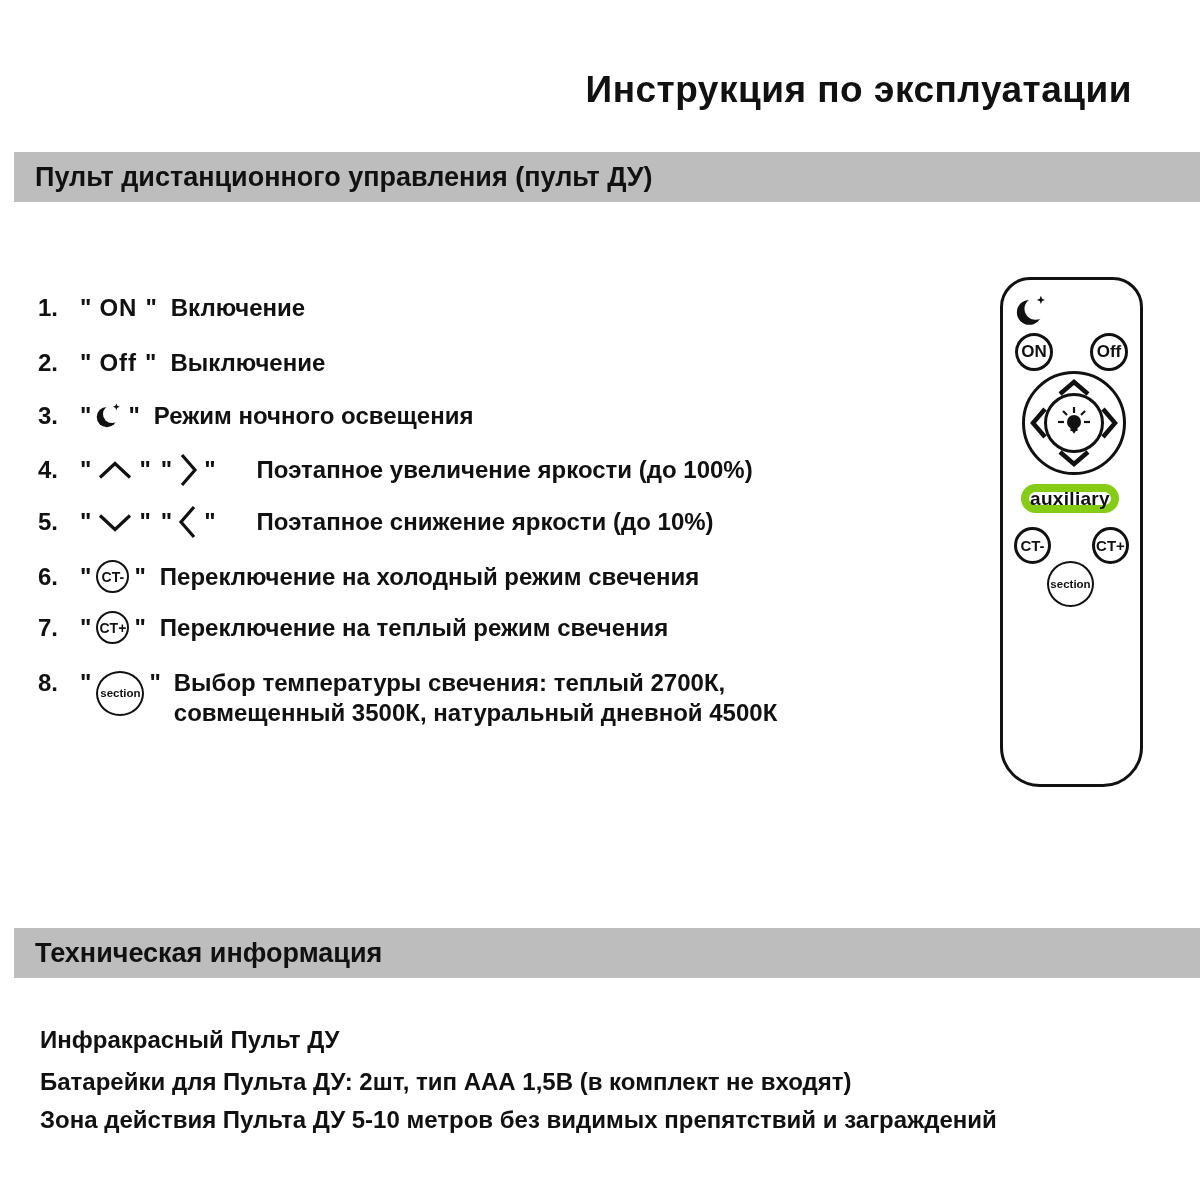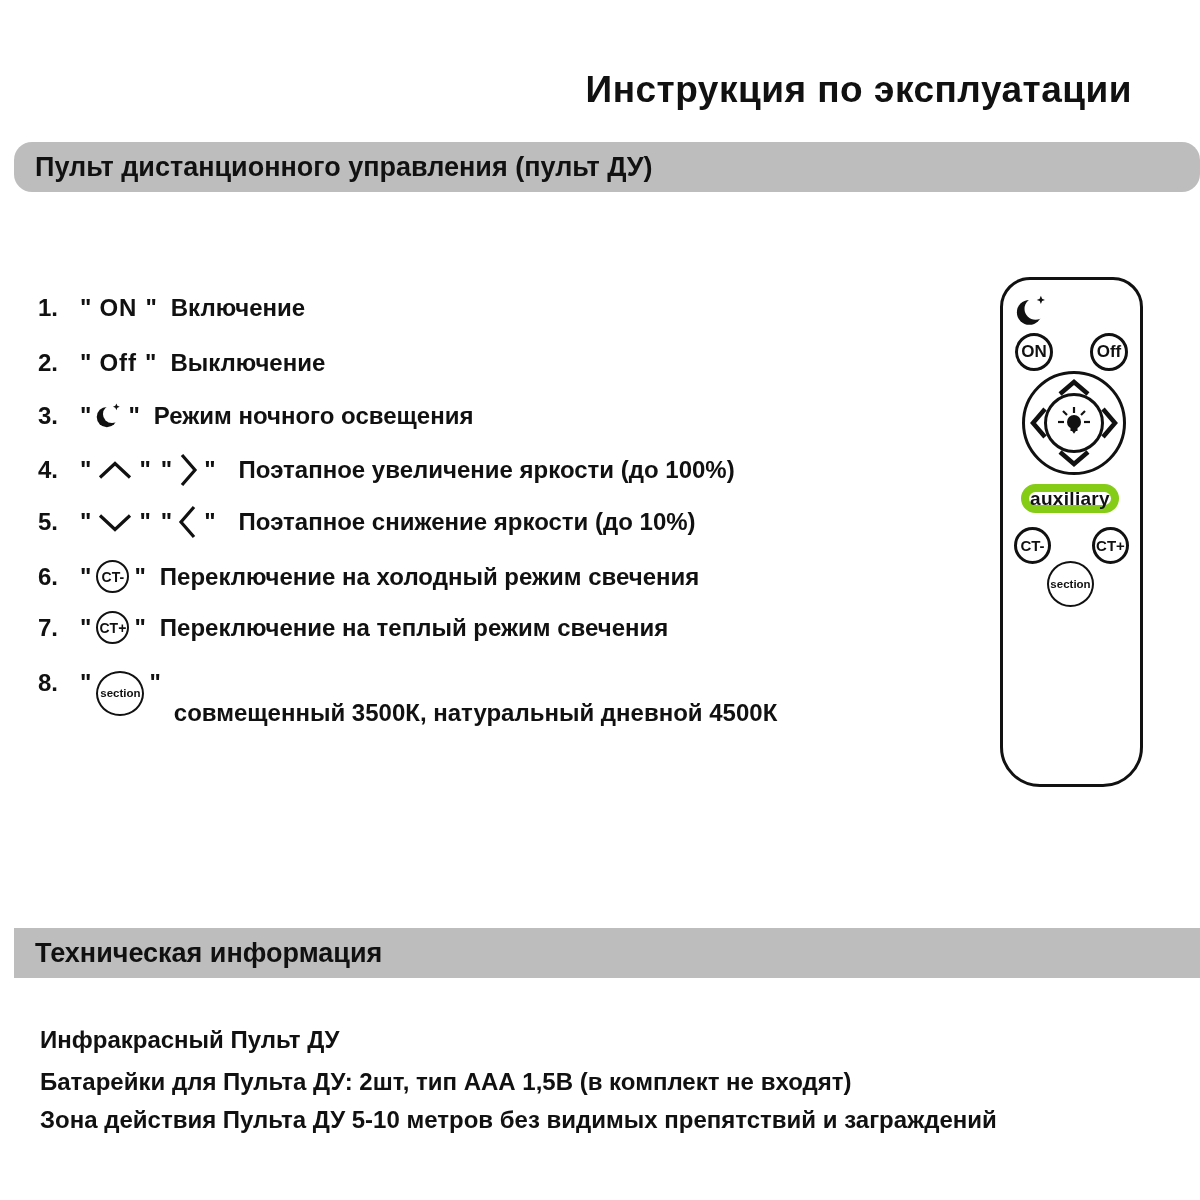--- a/index.html
+++ b/index.html
@@ -18,42 +18,42 @@
     text-align: right; font-size: 37px; line-height: 38px;
     letter-spacing: 0.5px;
   }
 
   .band {
     position: absolute; left: 14px; width: 1186px; height: 50px;
     background: var(--band-bg, #bdbdbd);
     display: flex; align-items: center;
     padding-left: 21px; font-size: 27px;
   }
-  .band1 { top: 142px; border-radius: 18px; }
+  .band1 { top: 152px; }
   .band2 { top: 928px; }
 
   .item {
     position: absolute; left: 38px;
     display: flex; align-items: center;
     font-size: 24px; line-height: 24px; white-space: nowrap;
   }
   .i1 { top: 296px; }
   .i2 { top: 351px; }
   .i3 { top: 402px; }
   .i4 { top: 451px; }
   .i5 { top: 503px; }
   .i6 { top: 560px; }
   .i7 { top: 611px; }
   .i8 { top: 668px; align-items: flex-start; }
 
   .num { display: inline-block; min-width: 26px; margin-right: 11px; }
   .q { margin: 0 5px; }
   .lbl { margin: 0 3px; letter-spacing: 1px; }
   .desc { margin-left: 9px; }
-  .desc-far { margin-left: 18px; }
+  .desc-far { margin-left: 36px; }
 
   .moon { width: 27px; height: 27px; }
   .chev { display: block; }
 
   .ct-badge {
     width: 33px; height: 33px; border: 2.5px solid currentColor; border-radius: 50%;
     display: flex; align-items: center; justify-content: center;
     font-size: 14px; line-height: 14px; letter-spacing: 0;
     flex: none;
   }
@@ -193,21 +193,21 @@
   <span class="q">"</span>
   <span class="desc">Переключение на теплый режим свечения</span>
 </div>
 
 <div class="item i8">
   <span class="num">8.</span>
   <span class="q">"</span>
   <span class="section-badge">section</span>
   <span class="q">"</span>
   <span class="desc-block">
-    <br>
+    <span>Выбор температуры свечения: теплый 2700К,</span><br>
     <span>совмещенный 3500К, натуральный дневной 4500К</span>
   </span>
 </div>
 
 <div class="remote">
   <svg class="remote-moon" viewBox="0 0 26 26">
     <circle cx="10.5" cy="14.5" r="9.8" fill="currentColor"></circle>
     <circle cx="15.4" cy="11.6" r="8.7" fill="#ffffff"></circle>
     <path d="M19.6 1.4 l0.95 2.3 2.3 0.95 -2.3 0.95 -0.95 2.3 -0.95 -2.3 -2.3 -0.95 2.3 -0.95 z" fill="currentColor"></path>
   </svg>

